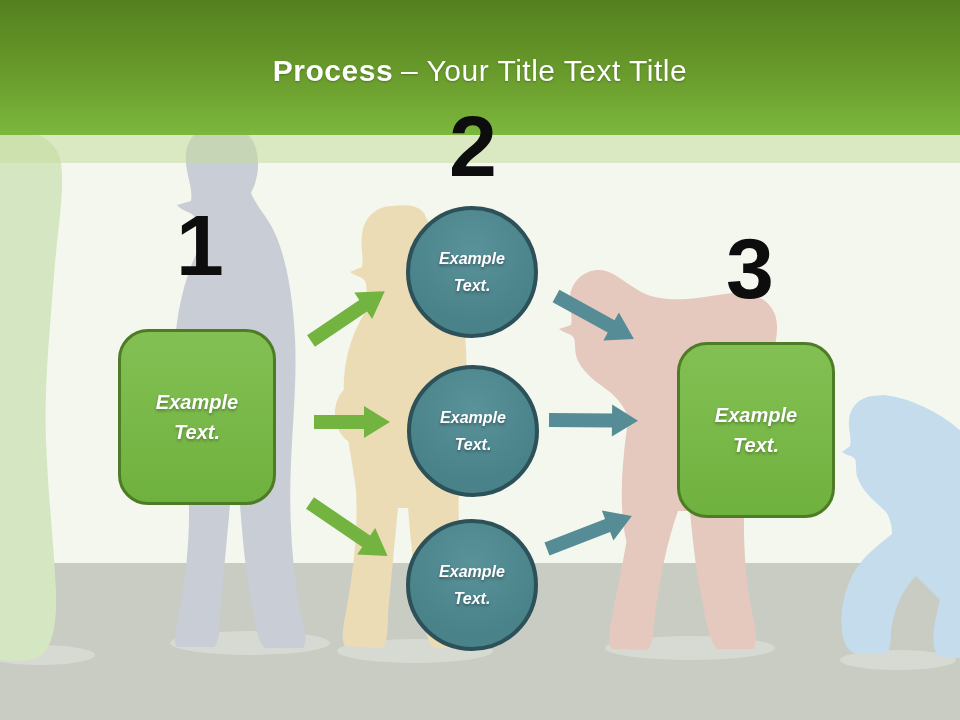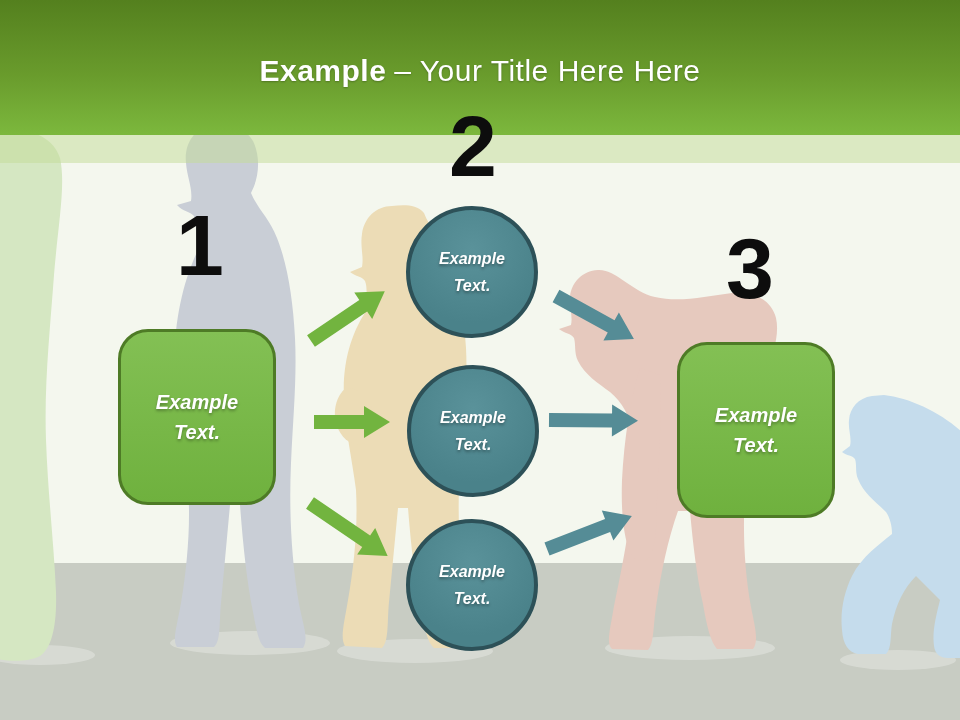--- a/index.html
+++ b/index.html
@@ -129,21 +129,21 @@
          C 843,644 848,652 858,654 L 886,654 C 892,648 890,636 892,624
          C 896,604 904,588 916,576 L 940,600 C 936,616 932,632 934,646
          C 935,654 940,658 948,658 L 962,658 L 962,432
          C 940,412 910,398 884,395 Z"></path>
   </svg>
 
   <div id="band"></div>
 
   <div id="header">
     <div id="title">
-      <span class="t-bold">Example</span><span class="t-rest">– Your Title Here Here</span>
+      <span class="t-bold">Process</span><span class="t-rest">– Your Title Text Title</span>
     </div>
   </div>
 
   <svg id="arrow-svg" viewBox="0 0 960 720">
     <g fill="#72b43f">
       <polygon transform="translate(311,341) rotate(-34)" points="0,-7 63,-7 63,-16 89,0 63,16 63,7 0,7"></polygon>
       <polygon transform="translate(314,422)" points="0,-7 50,-7 50,-16 76,0 50,16 50,7 0,7"></polygon>
       <polygon transform="translate(310,503) rotate(34.3)" points="0,-7 68,-7 68,-16 94,0 68,16 68,7 0,7"></polygon>
     </g>
     <g fill="#558c96">

